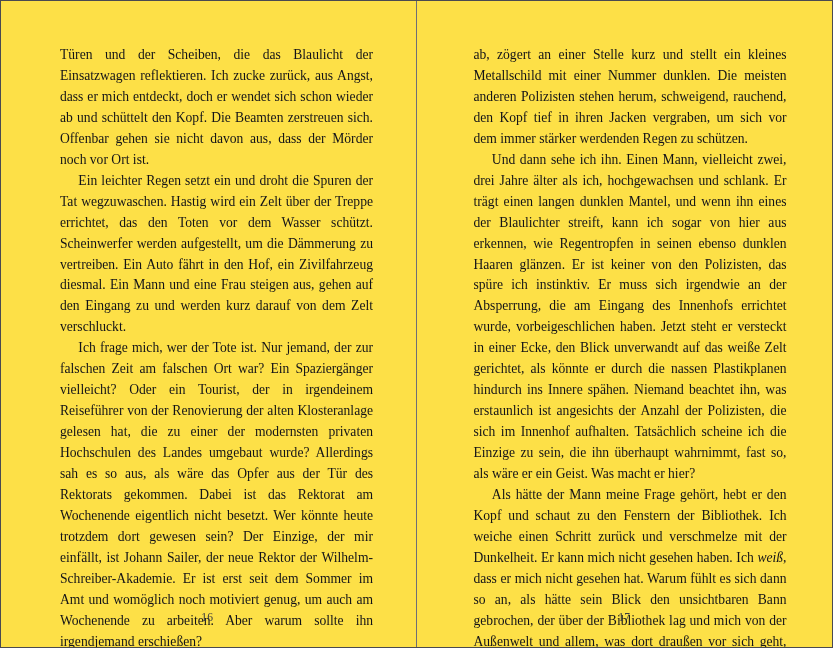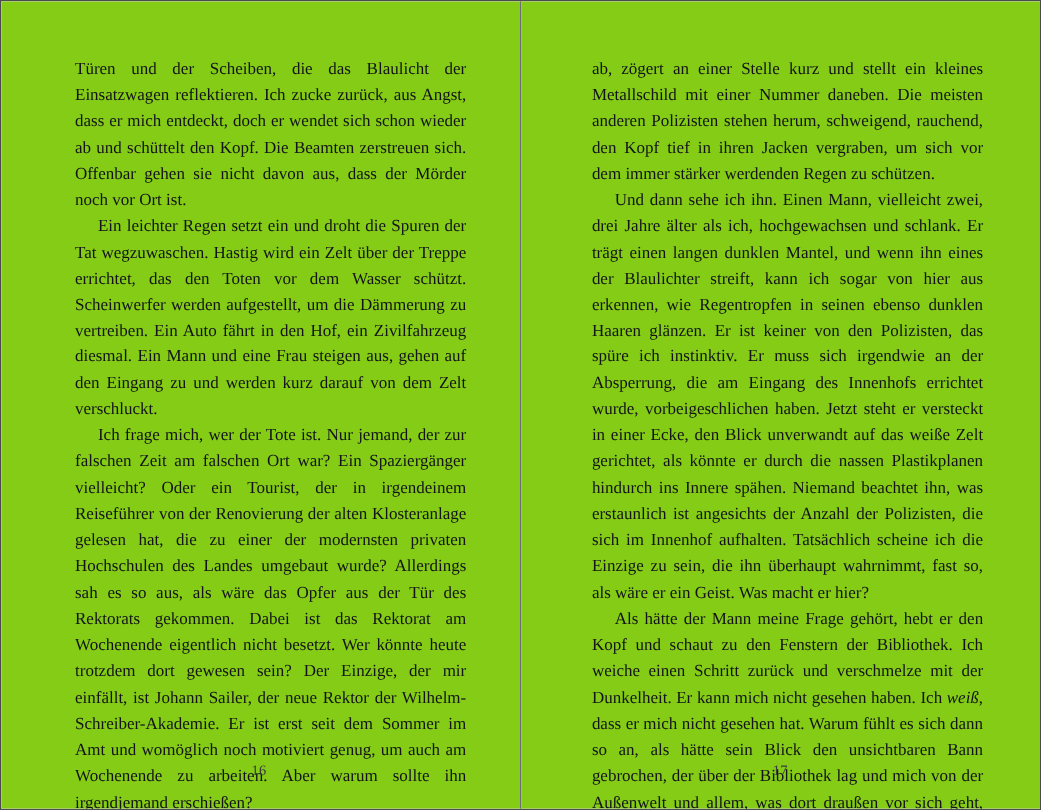--- a/index.html
+++ b/index.html
@@ -22,21 +22,21 @@
     display: flex;
     overflow: hidden;
   }
 
   .page {
     position: relative;
     flex: 0 0 50%;
     width: 50%;
     height: 100%;
     box-sizing: border-box;
-    background: #84cc16;
+    background: #fde047;
   }
 
   .page-left {
     border-right: 1px solid #6e6e76;
   }
 
   .page-right {
     border-left: 0;
   }
 
@@ -105,21 +105,21 @@
       <p>Türen und der Scheiben, die das Blaulicht der Einsatzwagen reflektieren. Ich zucke zurück, aus Angst, dass er mich entdeckt, doch er wendet sich schon wieder ab und schüttelt den Kopf. Die Beamten zerstreuen sich. Offenbar gehen sie nicht davon aus, dass der Mörder noch vor Ort ist.</p>
       <p class="indent">Ein leichter Regen setzt ein und droht die Spuren der Tat wegzuwaschen. Hastig wird ein Zelt über der Treppe errichtet, das den Toten vor dem Wasser schützt. Scheinwerfer werden aufgestellt, um die Dämmerung zu vertreiben. Ein Auto fährt in den Hof, ein Zivilfahrzeug diesmal. Ein Mann und eine Frau steigen aus, gehen auf den Eingang zu und werden kurz darauf von dem Zelt verschluckt.</p>
       <p class="indent">Ich frage mich, wer der Tote ist. Nur jemand, der zur falschen Zeit am falschen Ort war? Ein Spaziergänger vielleicht? Oder ein Tourist, der in irgendeinem Reiseführer von der Renovierung der alten Klosteranlage gelesen hat, die zu einer der modernsten privaten Hochschulen des Landes umgebaut wurde? Allerdings sah es so aus, als wäre das Opfer aus der Tür des Rektorats gekommen. Dabei ist das Rektorat am Wochenende eigentlich nicht besetzt. Wer könnte heute trotzdem dort gewesen sein? Der Einzige, der mir einfällt, ist Johann Sailer, der neue Rektor der Wilhelm-Schreiber-Akademie. Er ist erst seit dem Sommer im Amt und womöglich noch motiviert genug, um auch am Wochenende zu arbeiten. Aber warum sollte ihn irgendjemand erschießen?</p>
 
     </div>
     <div class="page-number">16</div>
   </div>
 
   <div class="page page-right">
     <div class="text-block">
-      <p>ab, zögert an einer Stelle kurz und stellt ein kleines Metallschild mit einer Nummer daneben. Die meisten anderen Polizisten stehen herum, schweigend, rauchend, den Kopf tief in ihren Jacken vergraben, um sich vor dem immer stärker werdenden Regen zu schützen.</p>
+      <p>ab, zögert an einer Stelle kurz und stellt ein kleines Metallschild mit einer Nummer dunklen. Die meisten anderen Polizisten stehen herum, schweigend, rauchend, den Kopf tief in ihren Jacken vergraben, um sich vor dem immer stärker werdenden Regen zu schützen.</p>
       <p class="indent">Und dann sehe ich ihn. Einen Mann, vielleicht zwei, drei Jahre älter als ich, hochgewachsen und schlank. Er trägt einen langen dunklen Mantel, und wenn ihn eines der Blaulichter streift, kann ich sogar von hier aus erkennen, wie Regentropfen in seinen ebenso dunklen Haaren glänzen. Er ist keiner von den Polizisten, das spüre ich instinktiv. Er muss sich irgendwie an der Absperrung, die am Eingang des Innenhofs errichtet wurde, vorbeigeschlichen haben. Jetzt steht er versteckt in einer Ecke, den Blick unverwandt auf das weiße Zelt gerichtet, als könnte er durch die nassen Plastikplanen hindurch ins Innere spähen. Niemand beachtet ihn, was erstaunlich ist angesichts der Anzahl der Polizisten, die sich im Innenhof aufhalten. Tatsächlich scheine ich die Einzige zu sein, die ihn überhaupt wahrnimmt, fast so, als wäre er ein Geist. Was macht er hier?</p>
       <p class="indent"><span>Als hätte der Mann meine Frage gehört, hebt er den Kopf und schaut zu den Fenstern der Bibliothek. Ich weiche einen Schritt zurück und verschmelze mit der Dunkelheit. Er kann mich nicht gesehen haben. Ich </span><em>weiß</em><span>, dass er mich nicht gesehen hat. Warum fühlt es sich dann so an, als hätte sein Blick den unsichtbaren Bann gebrochen, der über der Bibliothek lag und mich von der Außenwelt und allem, was dort draußen vor sich geht, abgeschirmt hat?</span></p>
 
     </div>
     <div class="page-number">17</div>
   </div>
 
 </div>
 
 </body></html>

